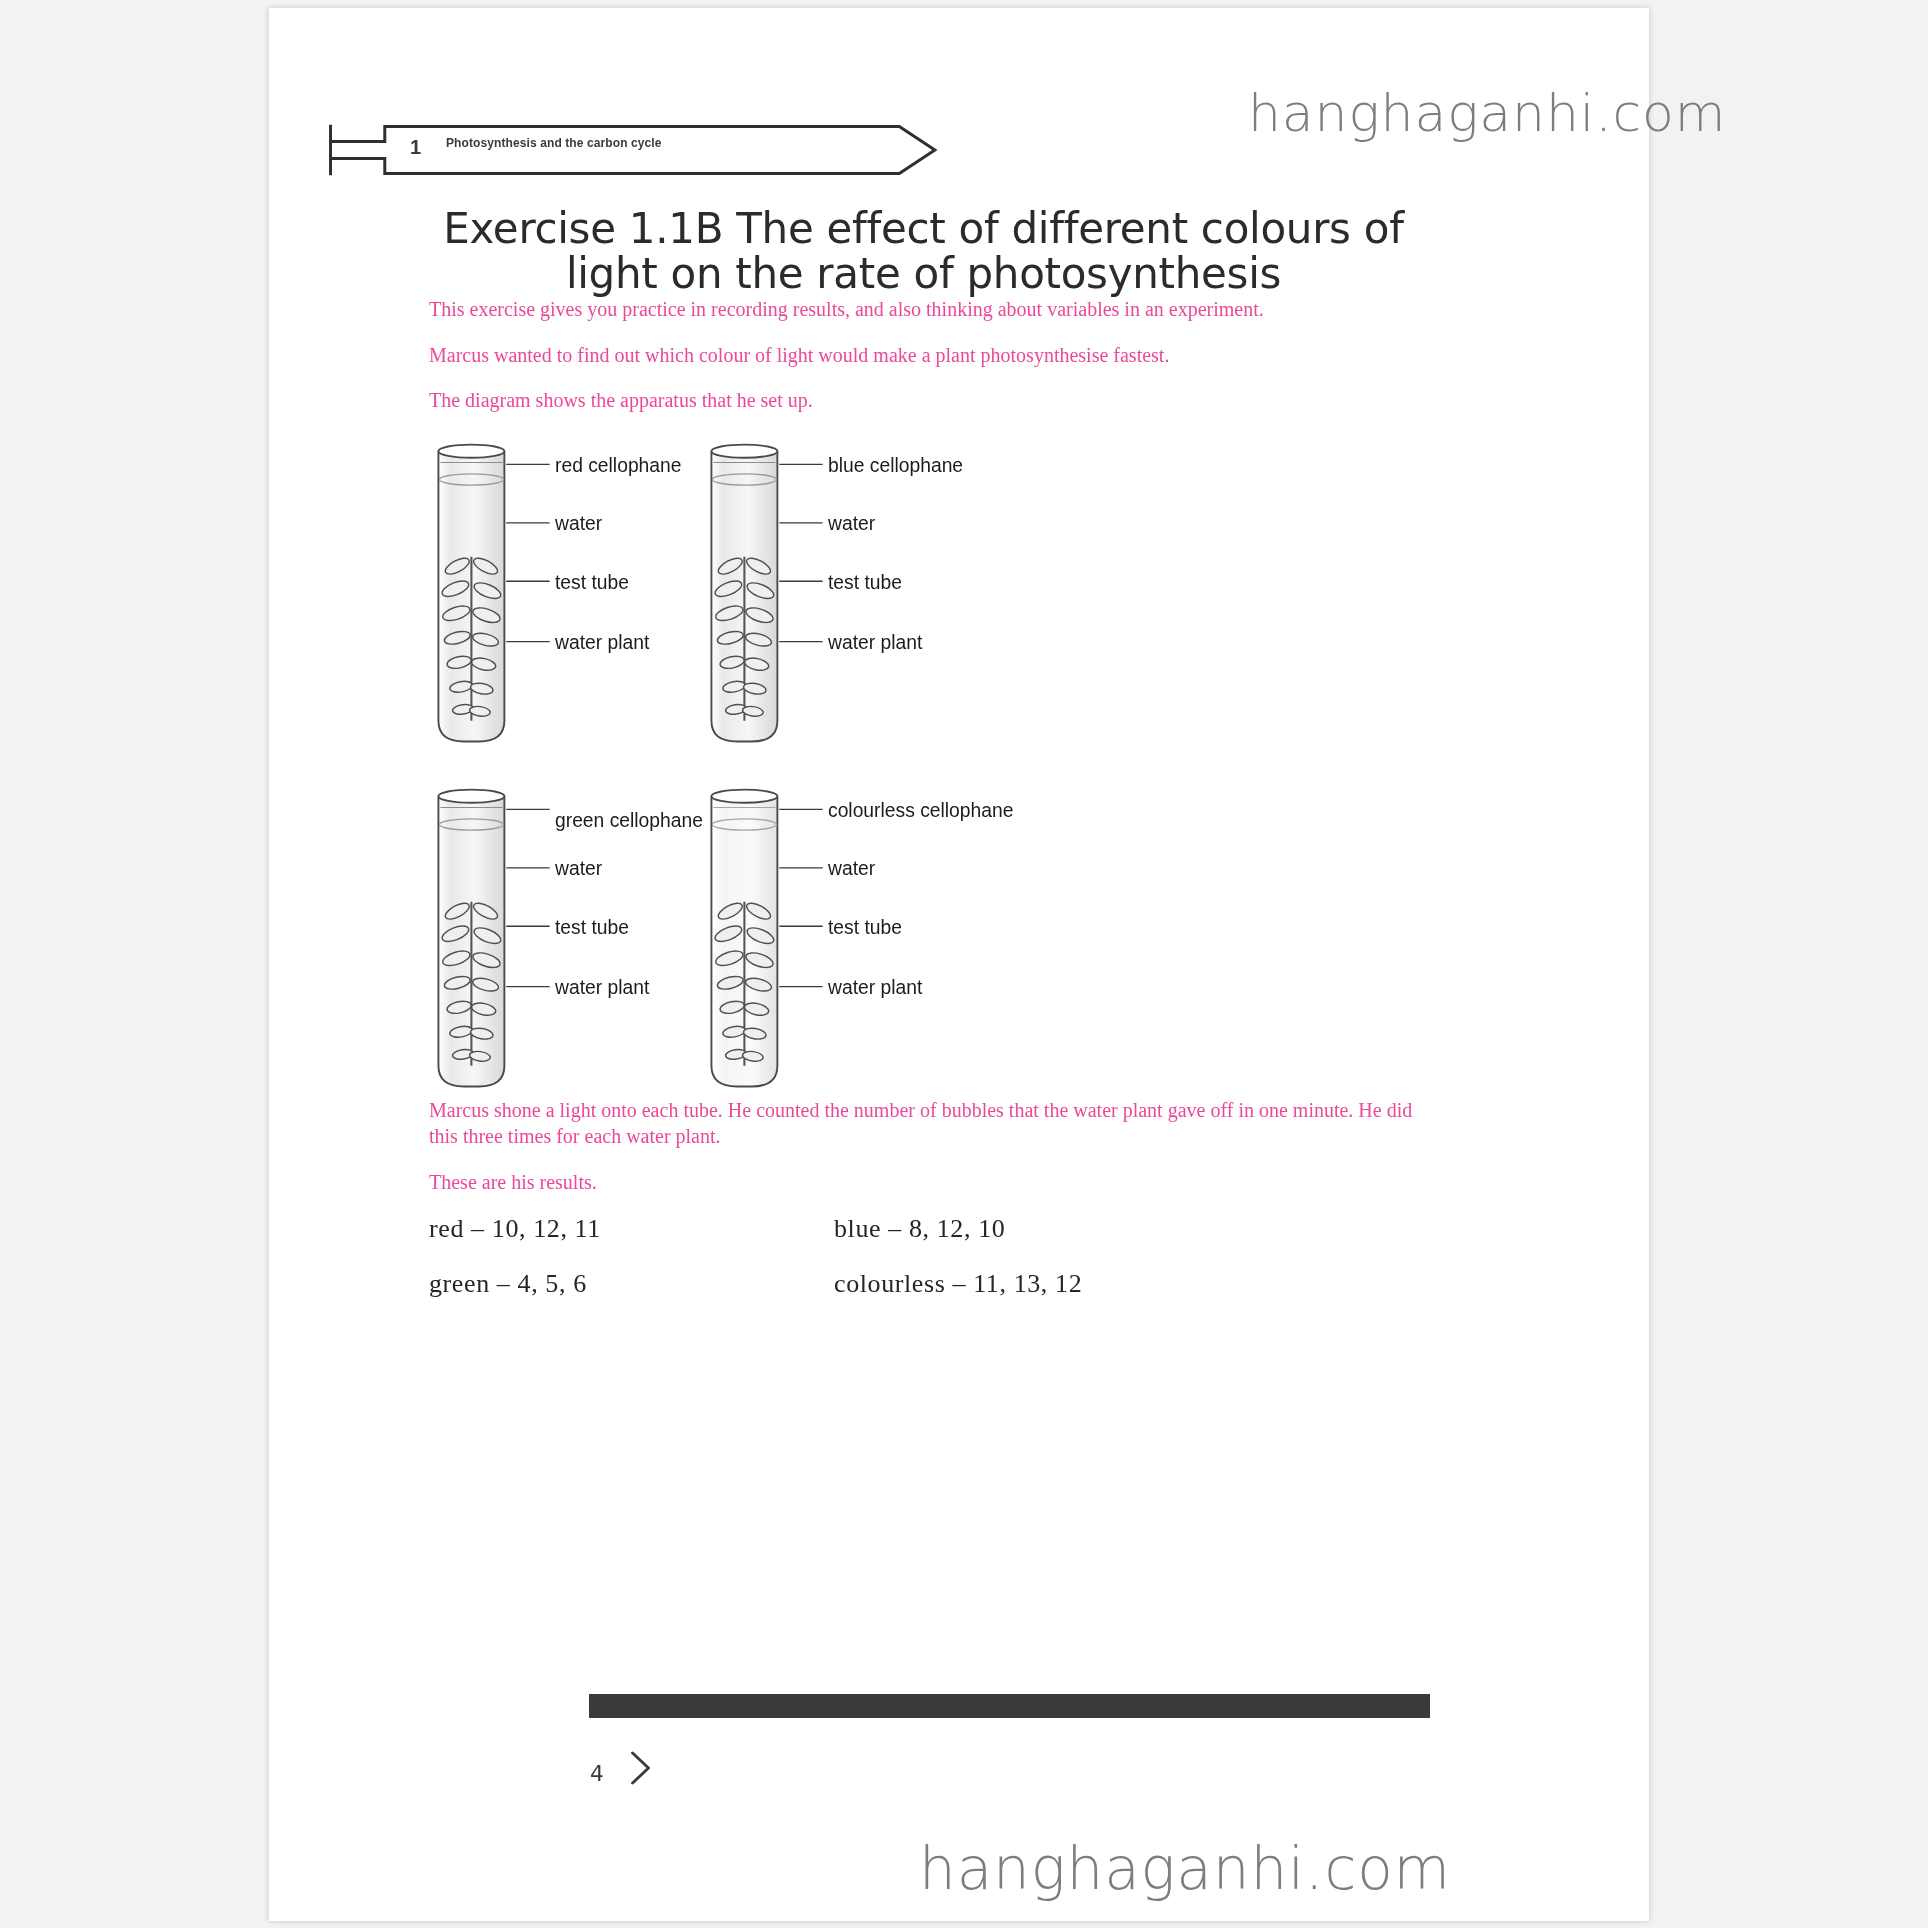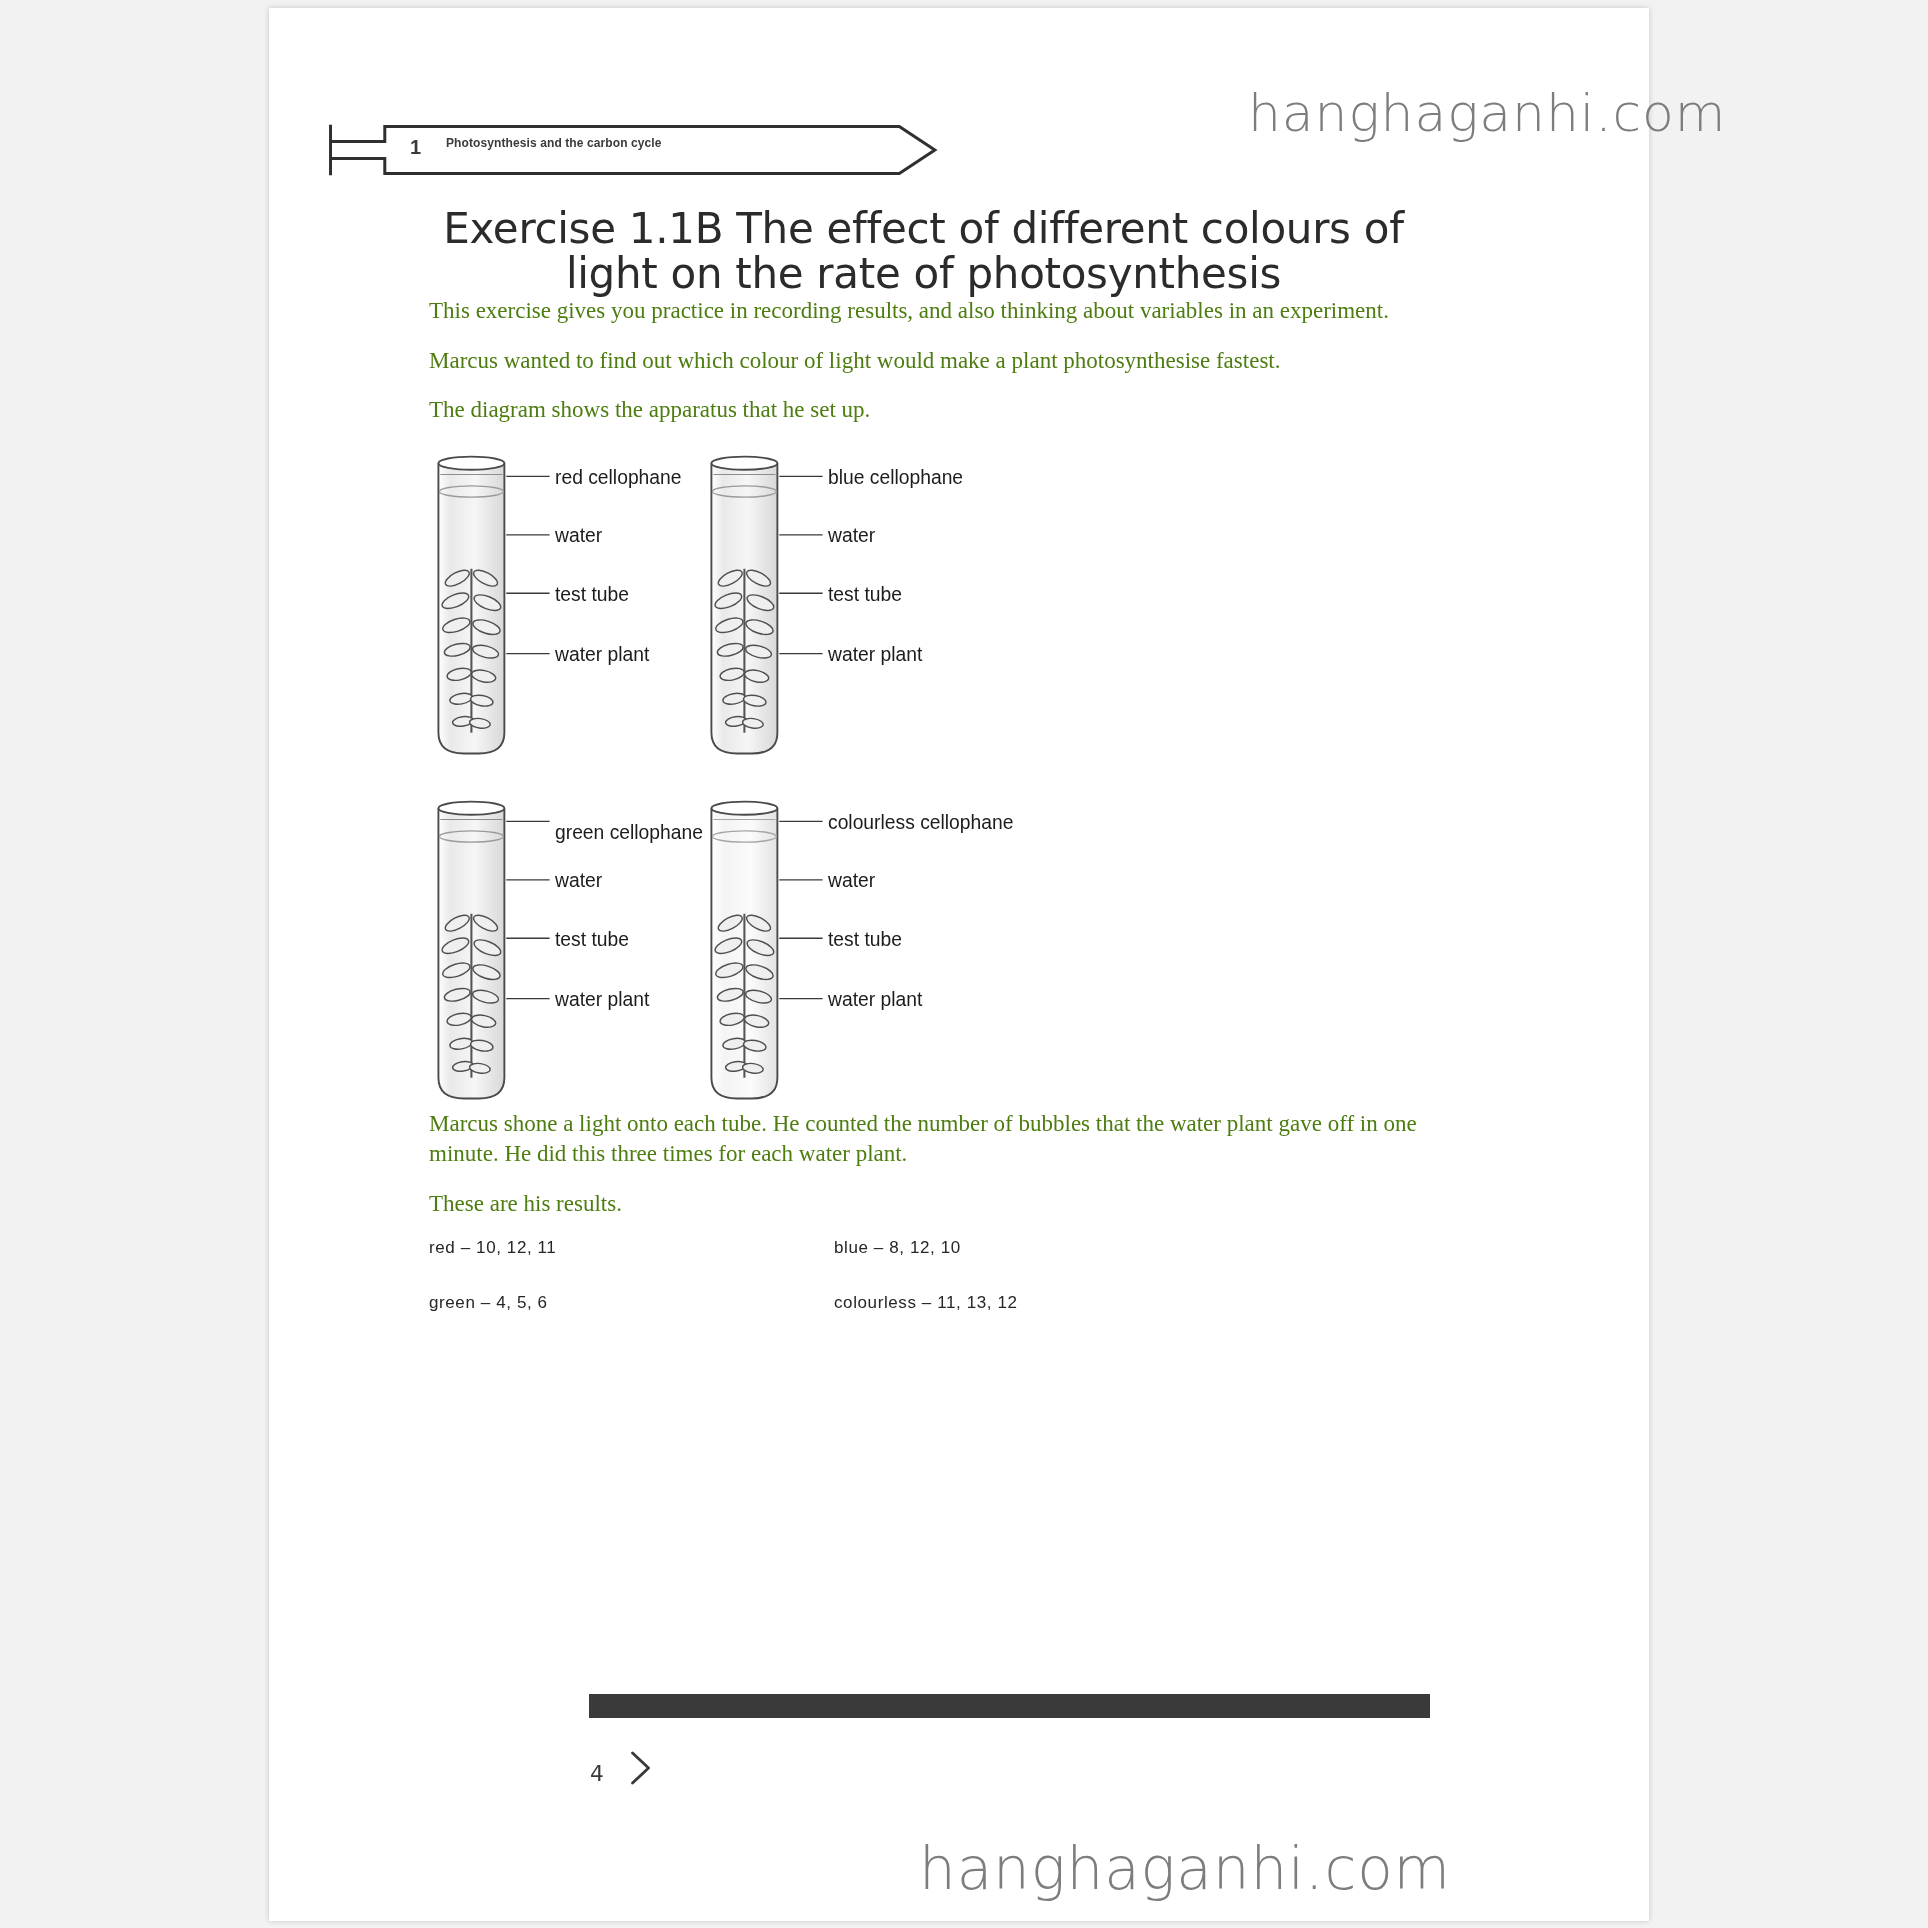--- a/index.html
+++ b/index.html
@@ -99,23 +99,23 @@
   h2.section-heading {
     margin: 36px 0 13px 0;
     font-size: 31px;
     font-weight: 400;
     color: #6a6a6a;
     font-family: "DejaVu Sans", sans-serif;
   }
 
   p.para {
     margin: 0 0 19px 0;
-    font-size: 23px;
+    font-size: 20px;
     line-height: 1.32;
-    color: #4d7c0f;
+    color: #ec4899;
     font-family: "Liberation Serif", serif;
   }
 
   
   .diagram {
     position: relative;
     margin-top: 24.5px;
     width: 970px;
     height: 659px;
   }
@@ -131,22 +131,22 @@
 
   
   .results {
     position: relative;
     margin-top: 17px;
     width: 970px;
     height: 113px;
   }
   .hand {
     position: absolute;
-    font-family: Liberation Sans, sans-serif;
-    font-size: 17px;
+    font-family: Liberation Serif, serif;
+    font-size: 26px;
     color: #262626;
     letter-spacing: 0.6px;
     white-space: nowrap;
   }
 
   
   .footer-bar {
     position: absolute;
     left: 320px;
     top: 1686px;

